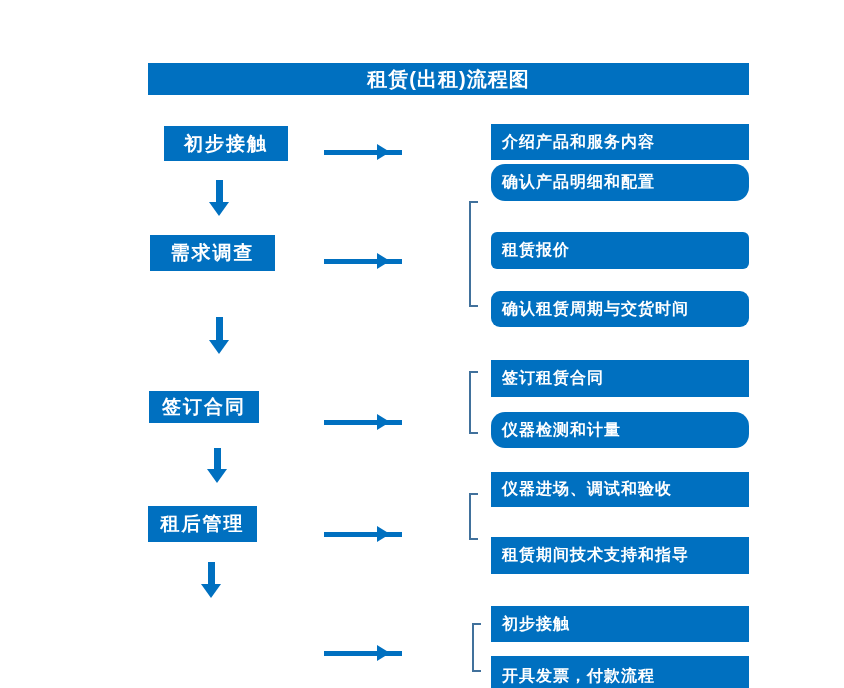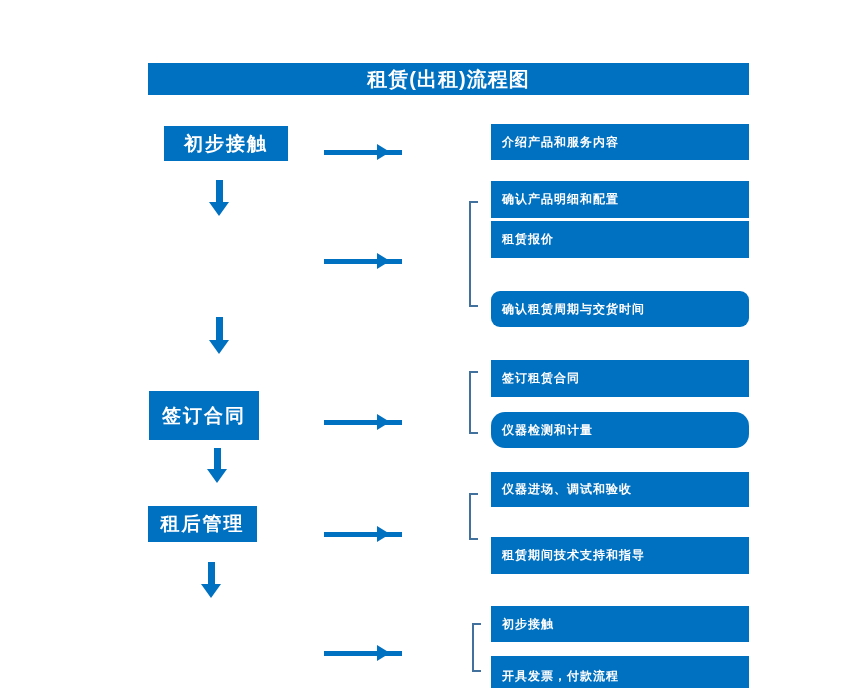--- a/index.html
+++ b/index.html
@@ -37,21 +37,21 @@
     display: flex; align-items: center; justify-content: center;
     letter-spacing: 2px;
     white-space: nowrap;
   }
   .detail-box {
     position: absolute;
     left: 443px; width: 258px;
     background: var(--primary);
     color: var(--box-text);
     font-weight: bold;
-    font-size: 12px;
+    font-size: 16px;
     display: flex; align-items: center;
     padding-left: 11px;
     letter-spacing: 1px;
     white-space: nowrap;
   }
   
   .h-arrow { position: absolute; left: 264px; width: 90px; height: 16px; }
   .h-arrow .shaft {
     position: absolute; left: 0; top: 5.5px; height: 5px; width: 78px;
     background: var(--primary);
@@ -86,26 +86,27 @@
   }
 </style>
 </head>
 <body>
 
 <div class="canvas">
 
   <div class="title-bar">租赁(出租)流程图</div>
 
   <div class="step-box" style="left:116px; top:78px;  width:124px; height:35px;">初步接触</div>
-  <div class="step-box" style="left:101px; top:343px; width:110px; height:49px;">签订合同</div>
+  <div class="step-box" style="left:102px; top:187px; width:125px; height:36px;">需求调查</div>
+  <div class="step-box" style="left:101px; top:343px; width:110px; height:32px;">签订合同</div>
   <div class="step-box" style="left:100px; top:458px; width:109px; height:36px;">租后管理</div>
 
   <div class="detail-box" style="top:76px;  height:36px;">介绍产品和服务内容</div>
-  <div class="detail-box" style="top:133px; height:37px;">确认产品明细和配置</div>
-  <div class="detail-box" style="top:173px; height:37px;">租赁报价</div>
+  <div class="detail-box" style="top:116px; height:37px;border-radius:14px;">确认产品明细和配置</div>
+  <div class="detail-box" style="top:184px; height:37px;border-radius:6px;">租赁报价</div>
   <div class="detail-box" style="top:243px; height:36px;border-radius:9px;">确认租赁周期与交货时间</div>
   <div class="detail-box" style="top:312px; height:37px;">签订租赁合同</div>
   <div class="detail-box" style="top:364px; height:36px;border-radius:14px;">仪器检测和计量</div>
   <div class="detail-box" style="top:424px; height:35px;">仪器进场、调试和验收</div>
   <div class="detail-box" style="top:489px; height:37px;">租赁期间技术支持和指导</div>
   <div class="detail-box" style="top:558px; height:36px;">初步接触</div>
   <div class="detail-box" style="top:608px; height:40px;">开具发票，付款流程</div>
 
   <div class="h-arrow" style="top:84px;">
     <div class="shaft"></div>

